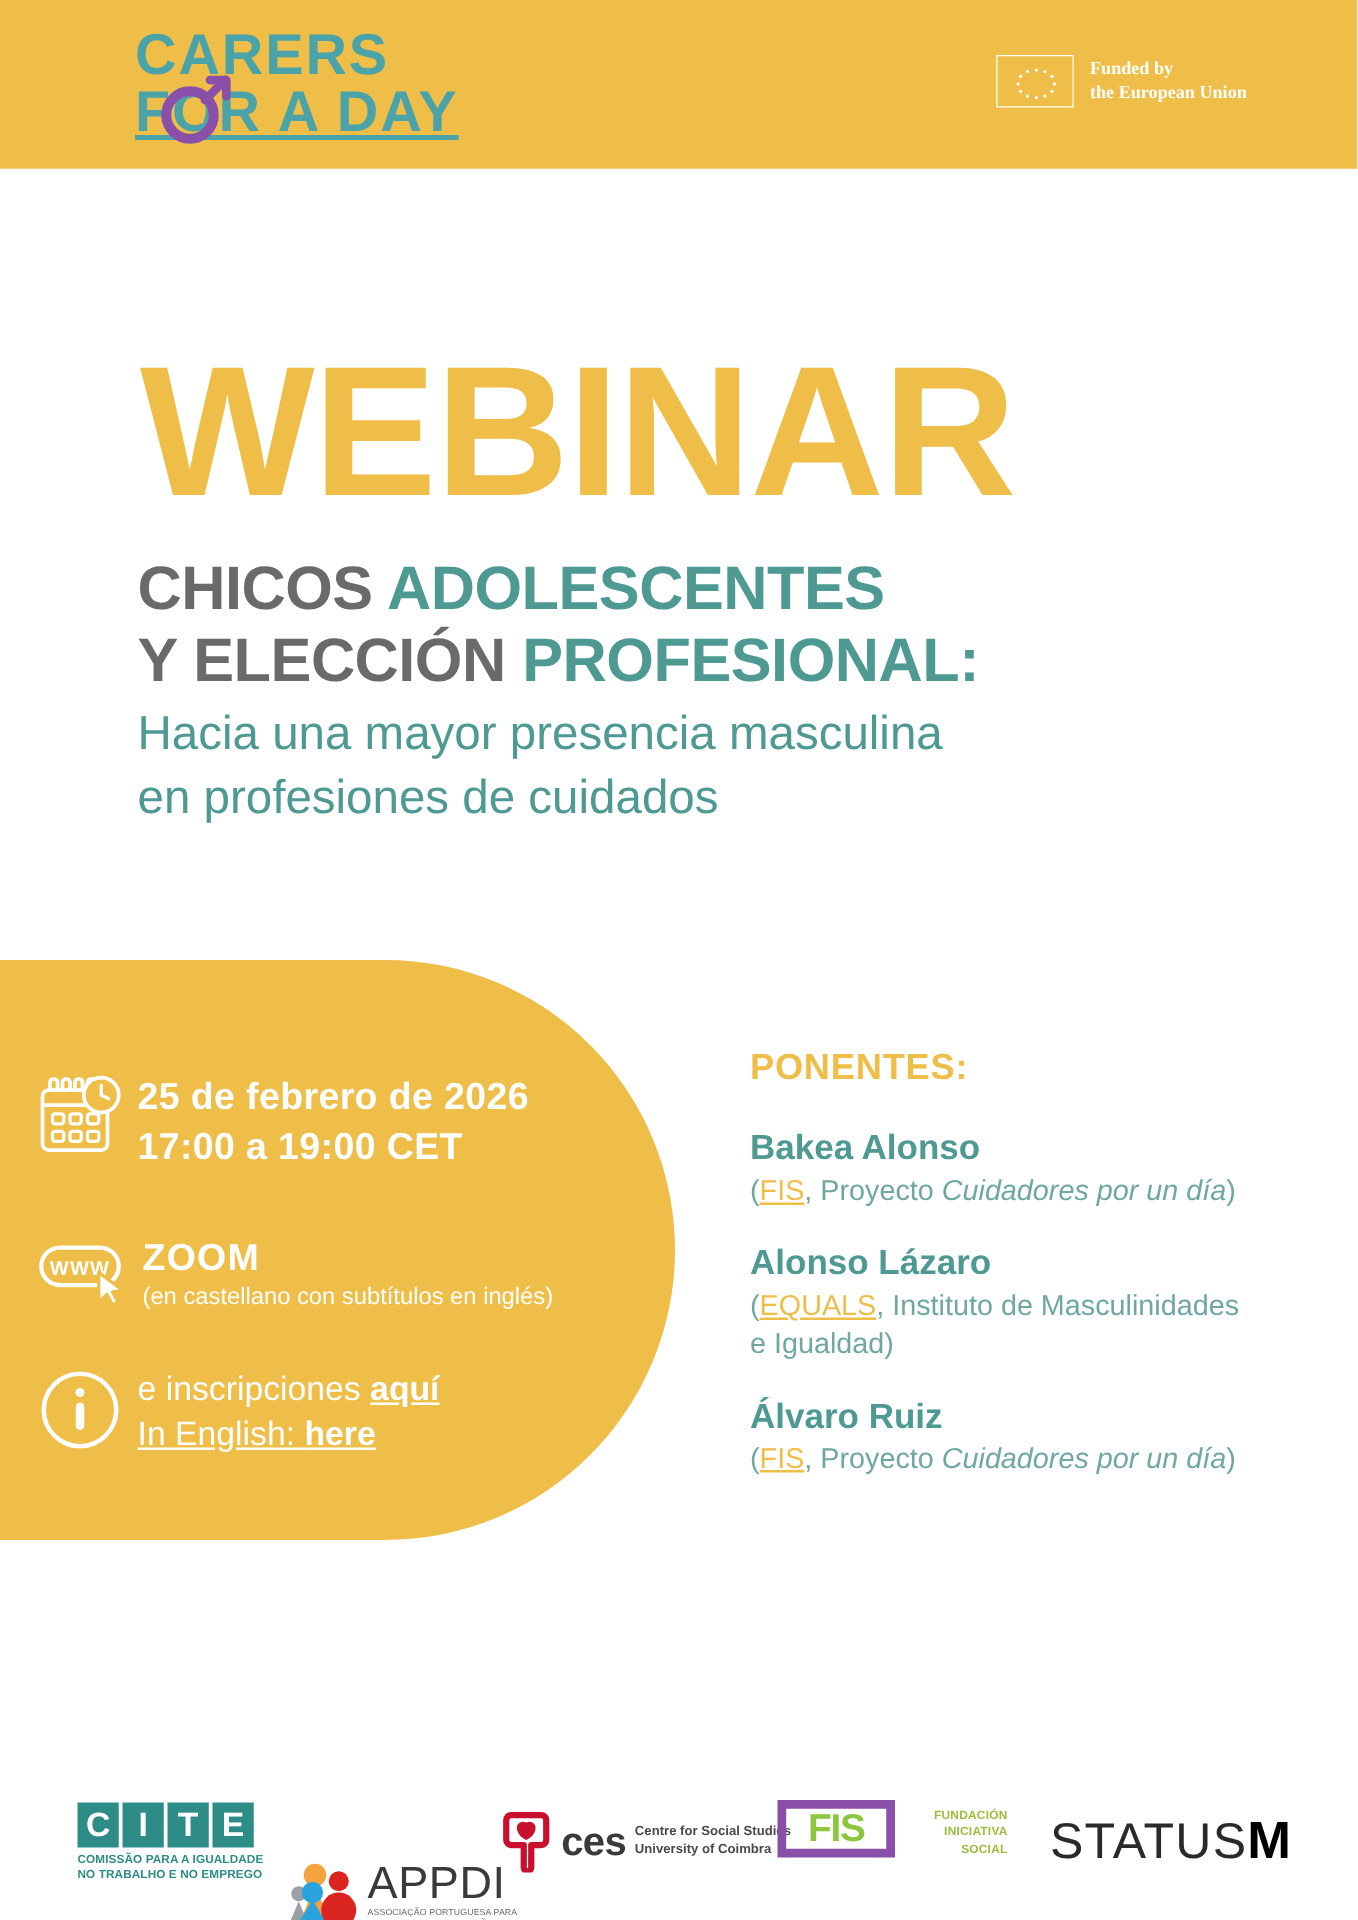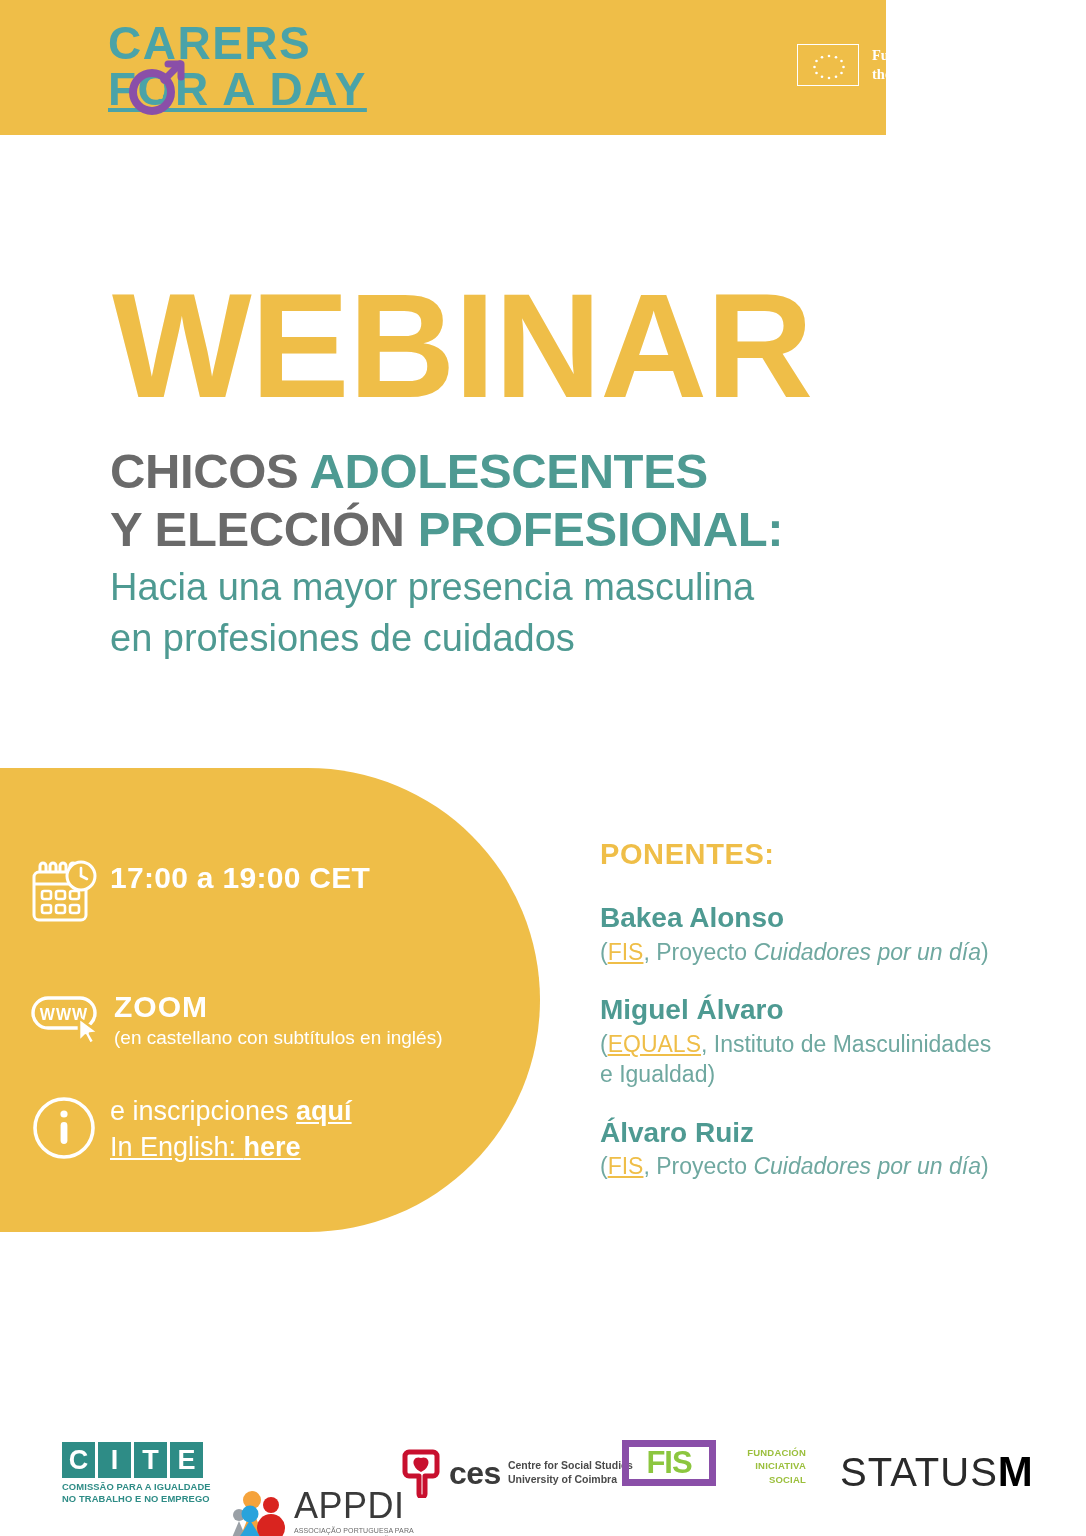--- a/index.html
+++ b/index.html
@@ -6,21 +6,21 @@
   body{
     width:1086px;height:1536px;
     background:#FFFFFF;
     font-family:"Liberation Sans", sans-serif;
     overflow:hidden;
     position:relative;
   }
 
   
   .header-band{
-    position:absolute;left:0;top:0;width:886px;height:135px;
+    position:absolute;left:0;top:0;width:1086px;height:135px;
     background:#EFBE48;
   }
   .brand{
     position:absolute;left:108px;top:22px;
     line-height:0.92;
   }
   .brand-line{
     font-size:46px;font-weight:bold;letter-spacing:1.5px;
     color:#4AA3A8;white-space:nowrap;position:relative;
   }
@@ -229,20 +229,21 @@
           <rect x="42" y="47" width="9" height="8" rx="2"></rect>
         </g>
         <circle cx="53" cy="18" r="14" fill="#EFBE48" stroke="#FFFFFF" stroke-width="3"></circle>
         <g stroke="#FFFFFF" stroke-width="2.6" stroke-linecap="round">
           <line x1="53" y1="18" x2="53" y2="10"></line>
           <line x1="53" y1="18" x2="59" y2="21"></line>
         </g>
       </svg>
     </div>
     <div class="info-text">
+      <div class="date-l1">25 de febrero de 2026</div>
       <div class="date-l2">17:00 a 19:00 CET</div>
     </div>
   </div>
 
   <div class="info-row row-zoom">
     <div class="info-icon">
       <svg viewBox="0 0 78 56" width="78" height="56">
         <rect x="4" y="8" width="62" height="30" rx="15" fill="none" stroke="#FFFFFF" stroke-width="3.4"></rect>
         <text x="35" y="30" font-family="Liberation Sans, sans-serif" font-size="16" font-weight="bold" fill="#FFFFFF" text-anchor="middle" letter-spacing="1">WWW</text>
         <path d="M50 28 L50 52 L56.5 45.5 L61 54 L65.5 51.5 L61 43.5 L69.5 42.5 Z" fill="#FFFFFF" stroke="#EFBE48" stroke-width="2.6" stroke-linejoin="round"></path>
@@ -277,21 +278,21 @@
   <div class="ponentes">PONENTES:</div>
 
   <div class="spk">
     <div class="spk-name">Bakea Alonso</div>
     <div class="spk-aff">
       <span>(</span><a class="aff-link" href="#">FIS</a><span>, Proyecto </span><span class="aff-it">Cuidadores por un día</span><span>)</span>
     </div>
   </div>
 
   <div class="spk">
-    <div class="spk-name">Miguel Álvaro</div>
+    <div class="spk-name">Alonso Lázaro</div>
     <div class="spk-aff">
       <span>(</span><a class="aff-link" href="#">EQUALS</a><span>, Instituto de Masculinidades</span><br><span>e Igualdad)</span>
     </div>
   </div>
 
   <div class="spk">
     <div class="spk-name">Álvaro Ruiz</div>
     <div class="spk-aff">
       <span>(</span><a class="aff-link" href="#">FIS</a><span>, Proyecto </span><span class="aff-it">Cuidadores por un día</span><span>)</span>
     </div>

